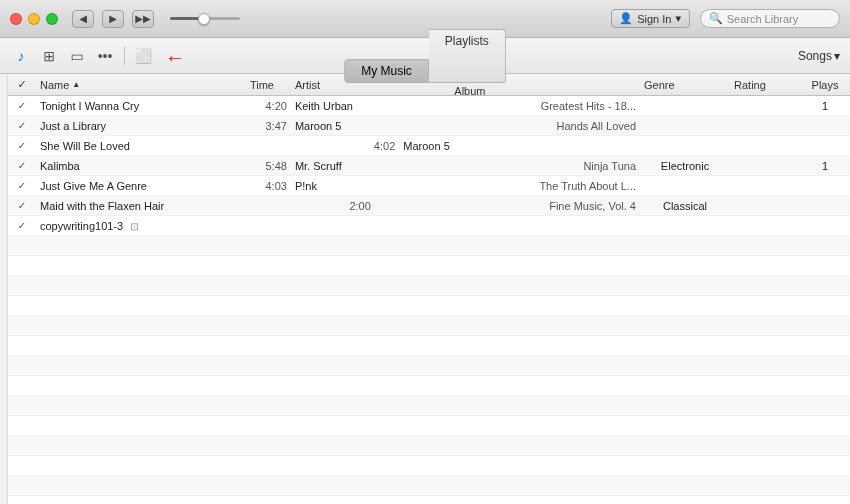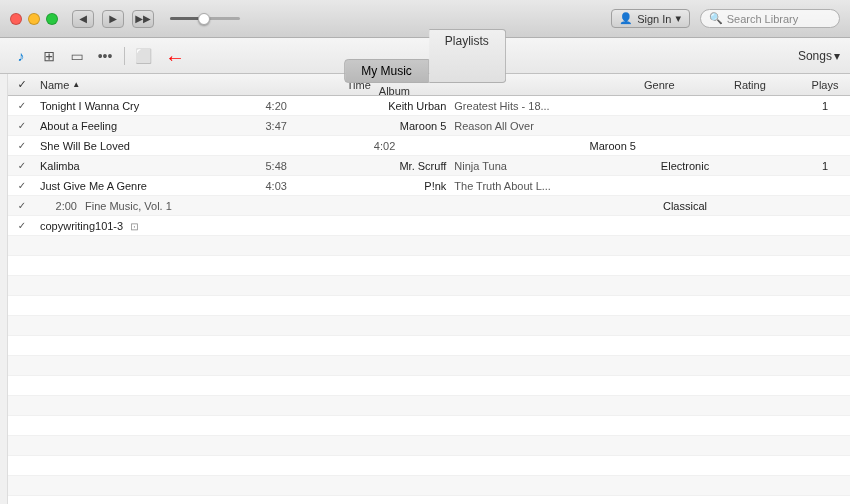--- a/index.html
+++ b/index.html
@@ -212,21 +212,21 @@
       align-items: center;
       height: 22px;
       background: linear-gradient(to bottom, #f5f5f5, #e8e8e8);
       border-bottom: 1px solid #c0c0c0;
       font-size: 11px;
       color: #333;
       font-weight: 500;
     }
     .th-check { width: 28px; display: flex; align-items: center; justify-content: center; }
     .th-name { flex: 2; padding: 0 4px; cursor: pointer; display: flex; align-items: center; gap: 3px; }
-    .th-time { width: 45px; padding: 0 4px; text-align: right; }
+    .th-time { width: 45px; padding: 0 4px; text-align: left; }
     .th-artist { flex: 1.5; padding: 0 4px; cursor: pointer; display: flex; align-items: center; gap: 3px; }
     .th-album { flex: 1.8; padding: 0 4px; margin-top: 12px; }
     .th-genre { width: 90px; padding: 0 4px; }
     .th-rating { width: 70px; padding: 0 4px; }
     .th-plays { width: 50px; padding: 0 4px; text-align: center; }
 
     .table-body { overflow-y: auto; flex: 1; }
 
     .table-row {
       display: flex;
@@ -234,22 +234,22 @@
       height: 20px;
       border-bottom: 1px solid #f0f0f0;
       font-size: 11px;
       color: #222;
     }
     .table-row:nth-child(even) { background: #f7f7f7; }
 
     .td-check { width: 28px; display: flex; align-items: center; justify-content: center; color: #555; font-size: 10px; }
     .td-name { flex: 2; padding: 0 4px; white-space: nowrap; overflow: hidden; text-overflow: ellipsis; }
     .td-time { width: 45px; padding: 0 4px; text-align: right; color: #555; }
-    .td-artist { flex: 1.5; padding: 0 4px; white-space: nowrap; overflow: hidden; text-overflow: ellipsis; text-align: right; }
-    .td-album { flex: 1.8; padding: 0 4px; white-space: nowrap; overflow: hidden; text-overflow: ellipsis; color: #555; }
+    .td-artist { flex: 1.5; padding: 0 4px; white-space: nowrap; overflow: hidden; text-overflow: ellipsis; }
+    .td-album { flex: 1.8; padding: 0 4px; white-space: nowrap; overflow: hidden; text-overflow: ellipsis; color: #555; text-align: right; }
     .td-genre { width: 90px; padding: 0 4px; text-align: center; }
     .td-rating { width: 70px; padding: 0 4px; }
     .td-plays { width: 50px; padding: 0 4px; text-align: center; }
     .copy-icon { font-size: 10px; margin-left: 4px; color: #888; }
     .red-arrow {
       color: red;
       font-size: 20px;
       font-weight: bold;
     }
   </style>
@@ -326,44 +326,47 @@
 
     <div class="table-header">
       <div class="th-check">
         <span>✓</span>
       </div>
       <div class="th-name">
         <span>Name</span>
         <span style="font-size:8px;">▲</span>
       </div>
       <div class="th-time">Time</div>
+      <div class="th-artist">
+        <span>Artist</span>
+      </div>
       <div class="th-album">Album</div>
       <div class="th-genre">Genre</div>
       <div class="th-rating">Rating</div>
       <div class="th-plays">Plays</div>
     </div>
 
     <div class="table-body">
 
     <div class="table-row">
     <div class="td-check">✓</div>
     <div class="td-name">Tonight I Wanna Cry</div>
     <div class="td-time">4:20</div>
     <div class="td-artist">Keith Urban</div>
     <div class="td-album">Greatest Hits - 18...</div>
     <div class="td-genre"></div>
     <div class="td-rating"></div>
     <div class="td-plays">1</div>
   </div>
         <div class="table-row">
     <div class="td-check">✓</div>
-    <div class="td-name">About a Feeling</div>
+    <div class="td-name">Just a Library</div>
     <div class="td-time">3:47</div>
     <div class="td-artist">Maroon 5</div>
-    <div class="td-album">Reason All Over</div>
+    <div class="td-album">Hands All Loved</div>
     <div class="td-genre"></div>
     <div class="td-rating"></div>
     <div class="td-plays"></div>
   </div>
         <div class="table-row">
     <div class="td-check">✓</div>
     <div class="td-name">She Will Be Loved</div>
     <div class="td-time">4:02</div>
     <div class="td-artist">Maroon 5</div>
     <div class="td-genre"></div>
@@ -385,22 +388,23 @@
     <div class="td-name">Just Give Me A Genre</div>
     <div class="td-time">4:03</div>
     <div class="td-artist">P!nk</div>
     <div class="td-album">The Truth About L...</div>
     <div class="td-genre"></div>
     <div class="td-rating"></div>
     <div class="td-plays"></div>
   </div>
         <div class="table-row">
     <div class="td-check">✓</div>
+    <div class="td-name">Maid with the Flaxen Hair</div>
     <div class="td-time">2:00</div>
-    <div class="td-album">Fine Music, Vol. 1</div>
+    <div class="td-album">Fine Music, Vol. 4</div>
     <div class="td-genre">Classical</div>
     <div class="td-rating"></div>
     <div class="td-plays"></div>
   </div>
         <div class="table-row">
   <div class="td-check">✓</div>
   <div class="td-name">
     copywriting101-3
     <span class="copy-icon">⊡</span>
   </div>

